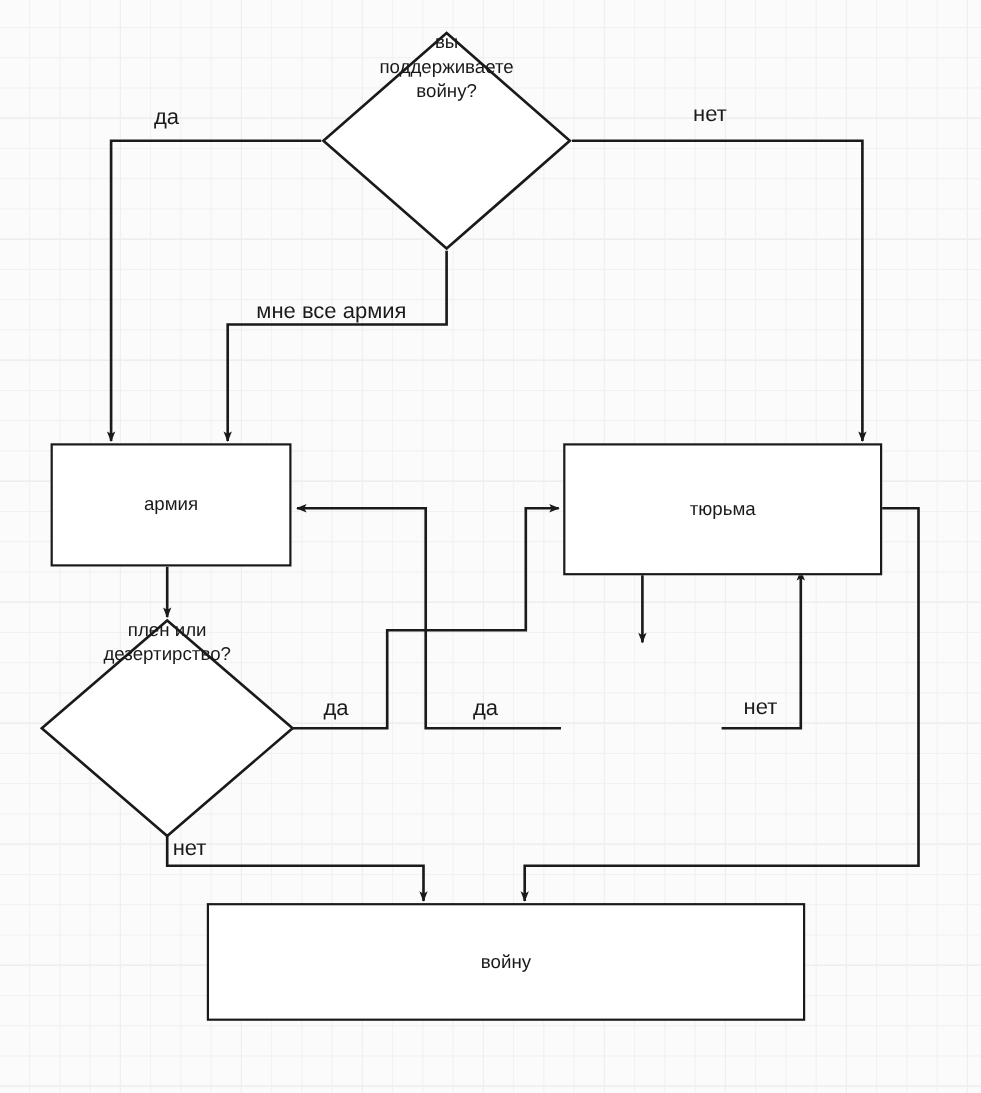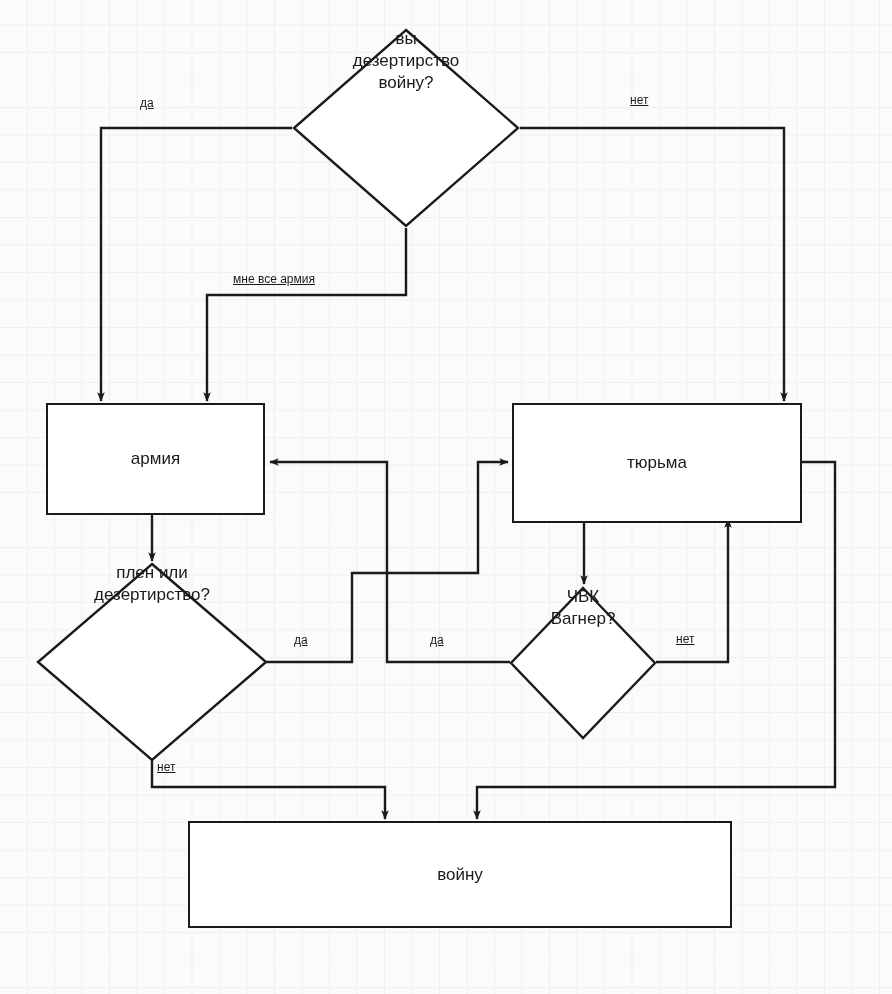--- a/index.html
+++ b/index.html
@@ -67,25 +67,24 @@
     display: flex;
     justify-content: center;
     font-size: 17px;
     color: #1a1a1a;
     text-align: center;
     line-height: 1.3;
     pointer-events: none;
   }
   .edge-label {
     position: absolute;
-    font-size: 12px;
+    font-size: 20px;
     color: #1a1a1a;
     white-space: nowrap;
     background: transparent;
-    text-decoration: underline;
   }
 </style>
 </head>
 <body>
 
 <div id="canvas">
 
   <svg id="edges" viewBox="0 0 892 994" xmlns="http://www.w3.org/2000/svg">
     <defs>
       <marker id="arrow" markerWidth="11" markerHeight="11" refX="9.2" refY="4.2" orient="auto" markerUnits="userSpaceOnUse">
@@ -117,21 +116,21 @@
     </g>
   </svg>
 
   <div class="diamond-wrap" style="left:292px; top:28px; width:228px; height:200px;">
     <svg class="diamond-svg" width="228" height="200" viewBox="0 0 228 200" xmlns="http://www.w3.org/2000/svg">
       <polygon points="114,2 226,100 114,198 2,100" fill="#ffffff" stroke="#1a1a1a" stroke-width="2.4"></polygon>
     </svg>
     <div class="diamond-label">
       <div>
         <div>вы</div>
-        <div>дезертирство</div>
+        <div>поддерживаете</div>
         <div>войну?</div>
       </div>
     </div>
   </div>
 
   <div class="node rect-node" style="left:46px; top:403px; width:219px; height:112px;">
     <span class="rect-label">армия</span>
   </div>
 
   <div class="node rect-node" style="left:512px; top:403px; width:290px; height:120px;">
@@ -143,31 +142,20 @@
       <polygon points="116,2 230,100 116,198 2,100" fill="#ffffff" stroke="#1a1a1a" stroke-width="2.4"></polygon>
     </svg>
     <div class="diamond-label">
       <div>
         <div>плен или</div>
         <div>дезертирство?</div>
       </div>
     </div>
   </div>
 
-  <div class="diamond-wrap" style="left:509px; top:586px; width:148px; height:154px;">
-    <svg class="diamond-svg" width="148" height="154" viewBox="0 0 148 154" xmlns="http://www.w3.org/2000/svg">
-      <polygon points="74,2 146,77 74,152 2,77" fill="#ffffff" stroke="#1a1a1a" stroke-width="2.4"></polygon>
-    </svg>
-    <div class="diamond-label">
-      <div>
-        <div>ЧВК</div>
-        <div>Вагнер?</div>
-      </div>
-    </div>
-  </div>
 
   <div class="node rect-node" style="left:188px; top:821px; width:544px; height:107px;">
     <span class="rect-label">войну</span>
   </div>
 
   <div class="edge-label" style="left:140px; top:96px;">да</div>
 
   <div class="edge-label" style="left:630px; top:93px;">нет</div>
 
   <div class="edge-label" style="left:233px; top:272px;">мне все армия</div>

